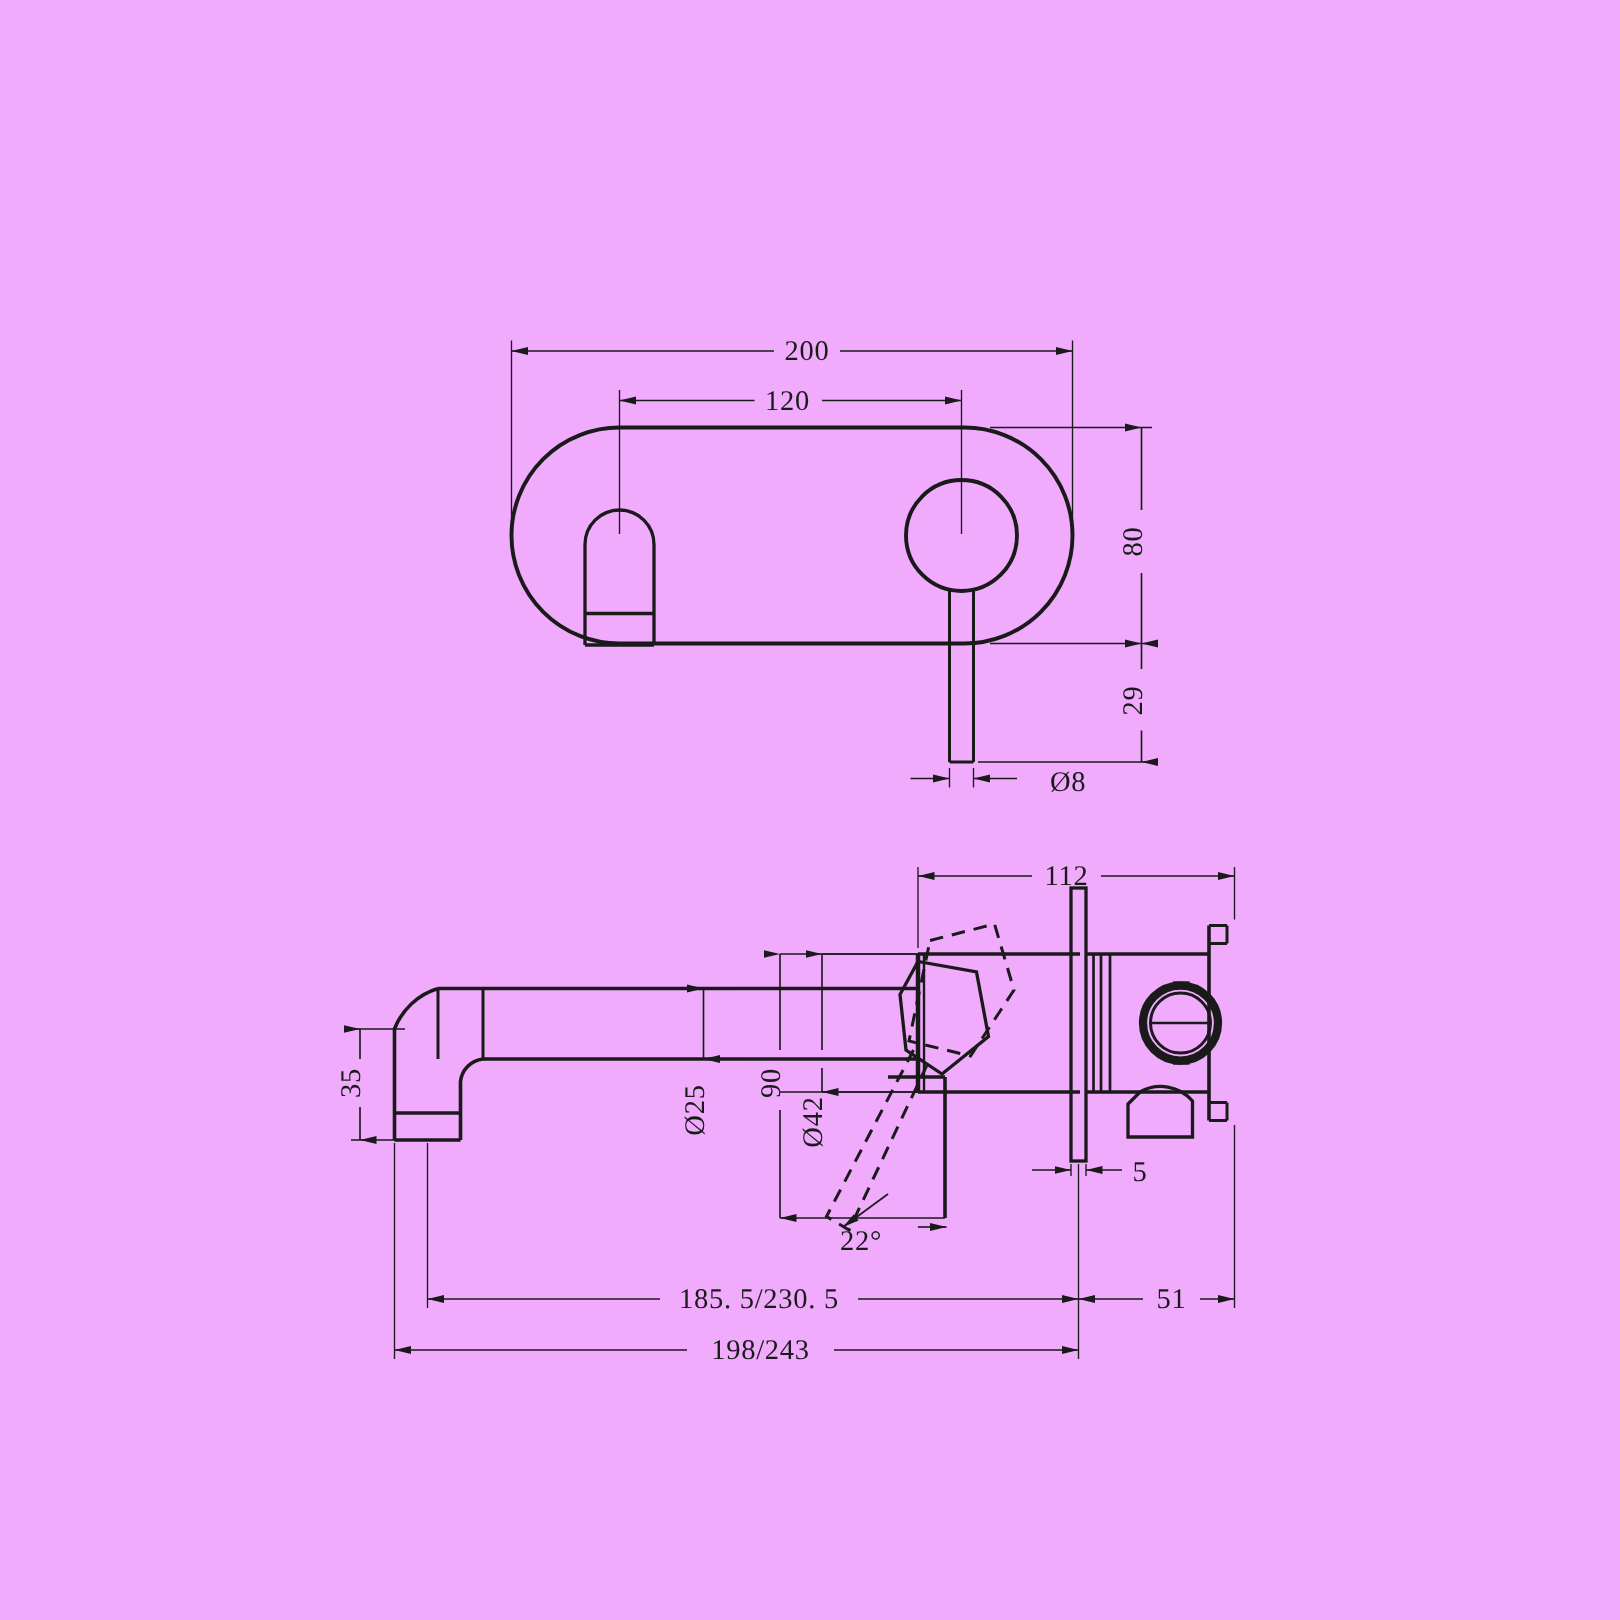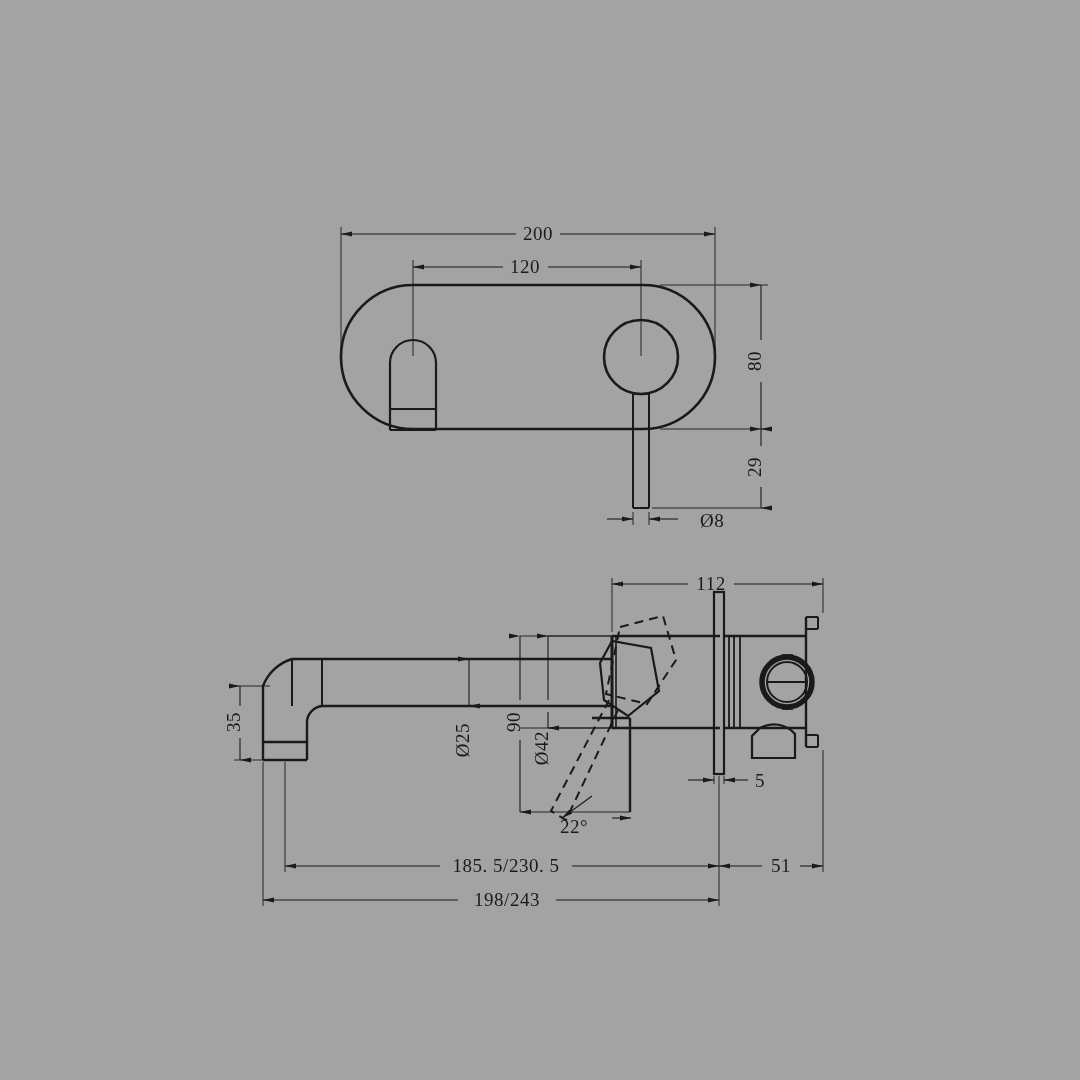--- a/index.html
+++ b/index.html
@@ -11,21 +11,21 @@
   body {
     width: 1080px;
     height: 1080px;
     font-family: "Liberation Serif", serif;
     overflow: hidden;
   }
   #sheet {
     position: relative;
     width: 1080px;
     height: 1080px;
-    background: #a3a3a3;
+    background: #f0abfc;
   }
   #drawing {
     position: absolute;
     left: 0;
     top: 0;
   }
   text {
     font-family: "Liberation Serif", serif;
     fill: #1a1a1a;
   }

